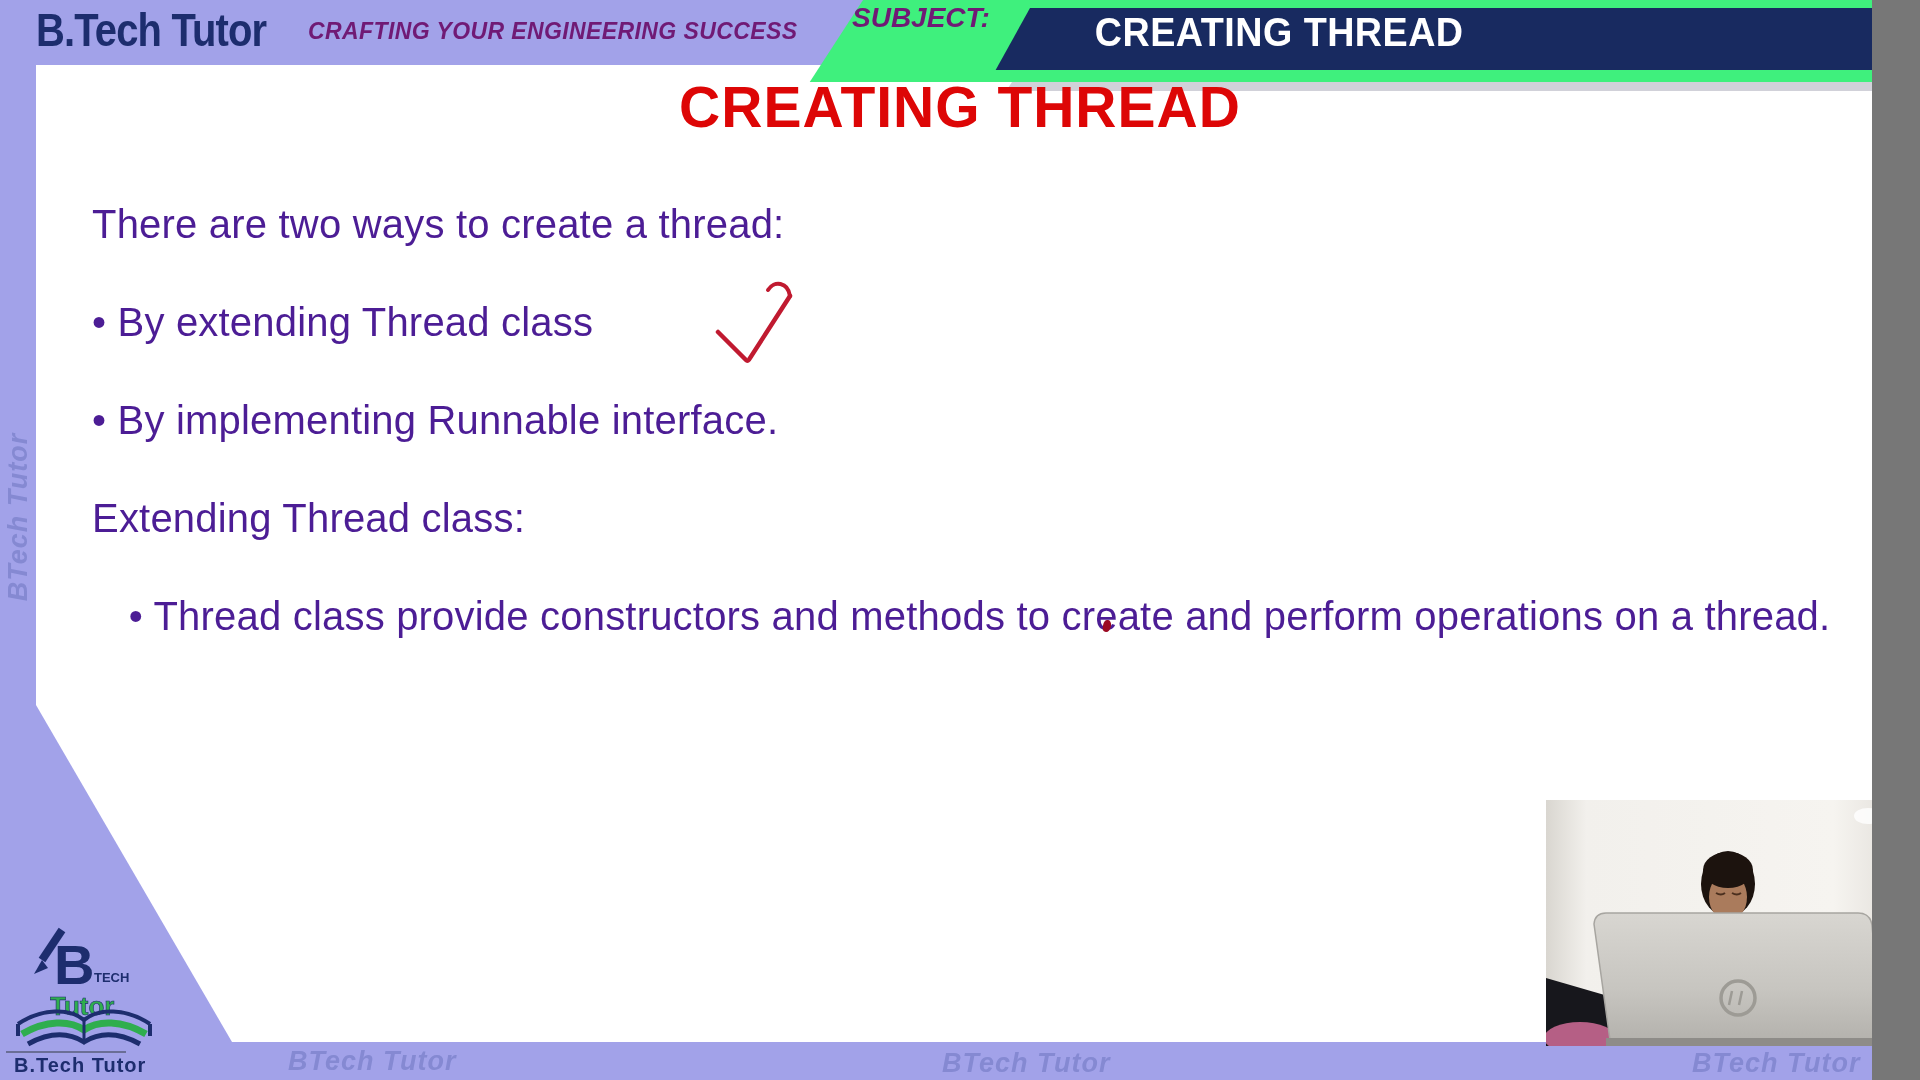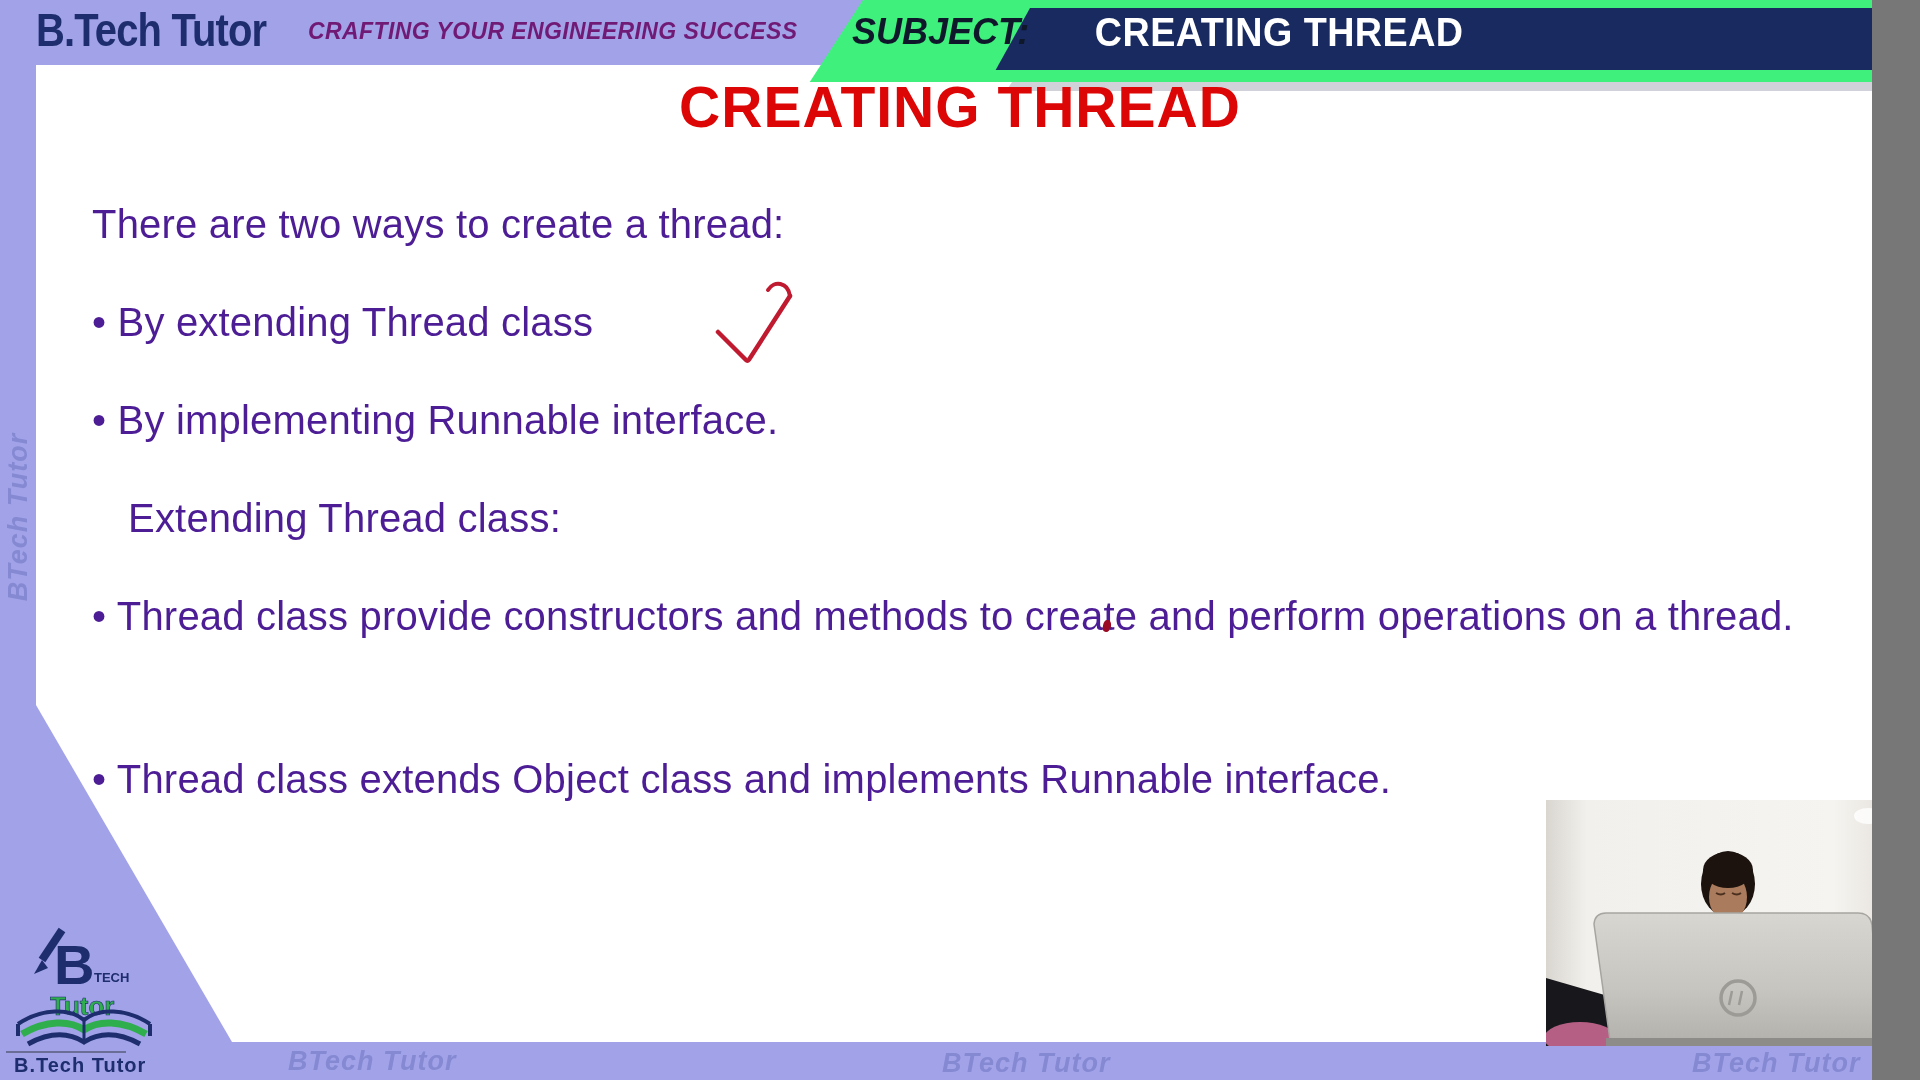--- a/index.html
+++ b/index.html
@@ -14,36 +14,36 @@
   .brand{position:absolute;left:36px;top:2px;z-index:5;color:#1d2d6e;font-weight:800;
          font-size:47px;letter-spacing:-1px;transform:scaleX(.85);transform-origin:0 0;white-space:nowrap;}
   .tagline{position:absolute;left:308px;top:18px;z-index:5;color:#701a75;font-weight:700;
            font-style:italic;font-size:23px;letter-spacing:.4px;white-space:nowrap;}
   .banner-green{position:absolute;left:863px;top:0;width:1250px;height:82px;background:#3ff07d;
                 transform:skewX(-33deg);transform-origin:0 0;z-index:3;}
   .banner-shadow{position:absolute;left:1012px;top:82px;width:1000px;height:9px;background:#b9b9c4;
                  opacity:.65;transform:skewX(-33deg);transform-origin:0 0;z-index:2;}
   .banner-navy{position:absolute;left:1030px;top:8px;width:1000px;height:62px;background:#182a60;
                transform:skewX(-29deg);transform-origin:0 0;z-index:4;}
-  .subject-label{position:absolute;left:852px;top:11px;z-index:6;color:#0f172a;font-weight:800;
-                 font-style:italic;font-size:36px;white-space:nowrap;}
+  .subject-label{position:absolute;left:852px;top:2px;z-index:6;color:#701a75;font-weight:800;
+                 font-style:italic;font-size:28px;white-space:nowrap;}
   .subject-value{position:absolute;left:1040px;top:9px;width:520px;text-align:center;z-index:6;
                  color:#fff;font-weight:600;font-size:41px;letter-spacing:.5px;
                  transform:scaleX(.92);transform-origin:0 0;white-space:nowrap;}
 
   
   .slide-title{position:absolute;left:36px;top:74px;width:1848px;text-align:center;z-index:2;
                color:#dd0606;font-weight:700;font-size:57px;letter-spacing:1px;}
   .body-text{position:absolute;left:92px;z-index:2;color:#4c1d95;font-size:40px;
              line-height:1.52;letter-spacing:.2px;}
   #p-intro{top:194px;}
   #p-way1{top:292px;}
   #p-way2{top:390px;}
-  #p-sub{top:488px;margin-left:36px;}
-  #p-det1{top:586px;width:1775px;}
+  #p-sub{top:488px;}
+  #p-det1{top:586px;width:1775px;text-align:center;}
   #p-det2{top:749px;width:1790px;}
 
   .checkmark{position:absolute;left:710px;top:274px;z-index:3;}
   .pen-dot{position:absolute;left:1103px;top:620px;width:8px;height:12px;z-index:3;
            background:#9b0a23;border-radius:50% 50% 60% 40%;transform:rotate(8deg);}
 
   
   .wm{color:#8287d0;font-style:italic;font-weight:700;font-size:27px;letter-spacing:1px;
       white-space:nowrap;z-index:2;position:absolute;opacity:.9;}
   .wm-left{left:18px;top:517px;transform:translate(-50%,-50%) rotate(-90deg);}
@@ -70,21 +70,20 @@
   <div class="banner-navy"></div>
   <div class="subject-label">SUBJECT:</div>
   <div class="subject-value">CREATING THREAD</div>
 
   <div class="slide-title">CREATING THREAD</div>
   <div class="body-text" id="p-intro">There are two ways to create a thread:</div>
   <div class="body-text" id="p-way2">• By implementing Runnable interface.</div>
   <div class="body-text" id="p-way1">• By extending Thread class</div>
   <div class="body-text" id="p-sub">Extending Thread class:</div>
   <div class="body-text" id="p-det1">• Thread class provide constructors and methods to create and perform operations on a thread.</div>
-  <div class="body-text" id="p-det2">• Thread class extends Object class and implements Runnable interface.</div>
 
   <svg class="checkmark" width="92" height="92" viewBox="0 0 92 92">
     <path d="M8 58 L36 86 Q38 88 40 84 L80 22" fill="none" stroke="#c01a30" stroke-width="4.5" stroke-linecap="round"></path>
     <path d="M80 22 C78 8 64 6 58 16" fill="none" stroke="#c01a30" stroke-width="4" stroke-linecap="round"></path>
   </svg>
 
   <div class="pen-dot"></div>
 
   <div class="wm wm-left">BTech Tutor</div>
   <div class="wm wm-right">BTech Tutor</div>

